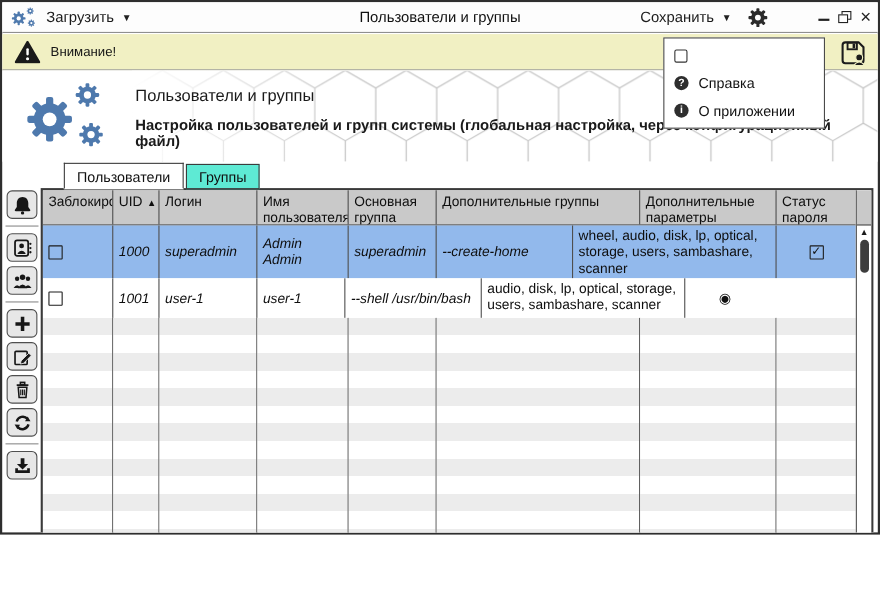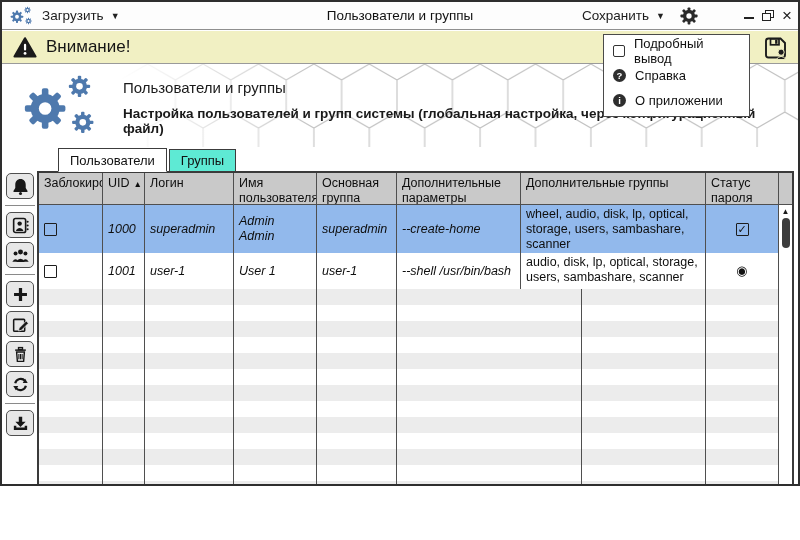--- a/index.html
+++ b/index.html
@@ -18,21 +18,21 @@
   .win-controls { position:absolute; right:6px; top:0; height:27px; display:flex; align-items:center; gap:8px; }
   .wc-min { width:10px; height:2px; background:#222; margin-top:4px; }
   .wc-max { position:relative; width:12px; height:11px; }
   .wc-max .sq1 { position:absolute; right:0; top:0; width:9px; height:8px; border:1.5px solid #222; }
   .wc-max .sq2 { position:absolute; left:0; bottom:0; width:9px; height:8px; border:1.5px solid #222; background:#fdfdfd; }
   .wc-close { font-size:17px; line-height:14px; color:#222; font-weight:400; }
 
   
   .warnbar { position:absolute; left:0; top:29px; width:796px; height:33px; background:#f1f0c3; border-bottom:1px solid #9a9a9a; display:flex; align-items:center; }
   .warn-icon { margin-left:11px; width:24px; height:21px; }
-  .warn-text { margin-left:9px; font-size:17px; color:#151515; }
+  .warn-text { margin-left:9px; font-size:12px; color:#151515; }
   .floppy { position:absolute; right:9px; top:4px; width:27px; height:26px; }
 
   
   .menu { position:absolute; left:601px; top:32px; width:147px; background:#fff; border:1px solid #4a4a4a; z-index:30; padding:3px 0; }
   .menu-item { height:25px; display:flex; align-items:center; gap:9px; padding:0 9px; font-size:13px; color:#111; }
   .mi-checkbox { width:12px; height:12px; border:1.6px solid #333; border-radius:2px; background:#fff; flex:none; }
   .mi-circle { width:13px; height:13px; border-radius:50%; background:#2e2e2e; color:#fff; font-size:9.5px; font-weight:bold; display:flex; align-items:center; justify-content:center; flex:none; }
 
   
   .headsec { position:absolute; left:0; top:62px; width:796px; height:83px; background:#fff; overflow:hidden; }
@@ -147,21 +147,20 @@
       <rect x="8" y="3.8" width="8.5" height="6" fill="none" stroke="#1c1c1c" stroke-width="1.7"></rect>
       <rect x="12.6" y="4.8" width="2.4" height="4" fill="#1c1c1c"></rect>
       <circle cx="18.6" cy="17.2" r="3.1" fill="#1c1c1c" stroke="#f1f0c3" stroke-width="1"></circle>
       <path d="M13.6 24.6 q5-6.4 10 0 z" fill="#1c1c1c" stroke="#f1f0c3" stroke-width="1"></path>
     </svg>
   </div>
 
   <div class="menu">
     <div class="menu-item">
       <span class="mi-checkbox"></span>
-      <span>Подробный вывод</span>
     </div>
     <div class="menu-item">
       <span class="mi-circle">?</span>
       <span>Справка</span>
     </div>
     <div class="menu-item">
       <span class="mi-circle">i</span>
       <span>О приложении</span>
     </div>
   </div>
@@ -255,22 +254,22 @@
 
   <div class="tablebox">
     <div class="tcols">
 
       <div class="trow thead">
         <div class="cell c0">Заблокирован</div>
         <div class="cell c1"><span>UID</span><span class="sort-arrow">▲</span></div>
         <div class="cell c2">Логин</div>
         <div class="cell c3">Имя пользователя</div>
         <div class="cell c4">Основная группа</div>
+        <div class="cell c5">Дополнительные группы</div>
         <div class="cell c6">Дополнительные параметры</div>
-        <div class="cell c5">Дополнительные группы</div>
         <div class="cell c7">Статус пароля</div>
       </div>
 
       <div class="trow row-sel">
         <div class="cell c0 vc">
             <span class="cbx"></span>
           </div>
         <div class="cell c1 vc">1000</div>
         <div class="cell c2 vc">superadmin</div>
         <div class="cell c3 vc">Admin Admin</div>
@@ -281,21 +280,20 @@
             <span class="cbx">✓</span>
           </div>
       </div>
 
       <div class="trow row-norm">
         <div class="cell c0 vc">
             <span class="cbx"></span>
           </div>
         <div class="cell c1 vc">1001</div>
         <div class="cell c2 vc">user-1</div>
-        <div class="cell c3 vc">User 1</div>
         <div class="cell c4 vc">user-1</div>
         <div class="cell c6 vc">--shell /usr/bin/bash</div>
         <div class="cell c5">audio, disk, lp, optical, storage, users, sambashare, scanner</div>
         <div class="cell c7 cc">
             <span class="radio-glyph">◉</span>
           </div>
       </div>
 
       <div class="trow filler">
         <div class="cell c0"></div>

